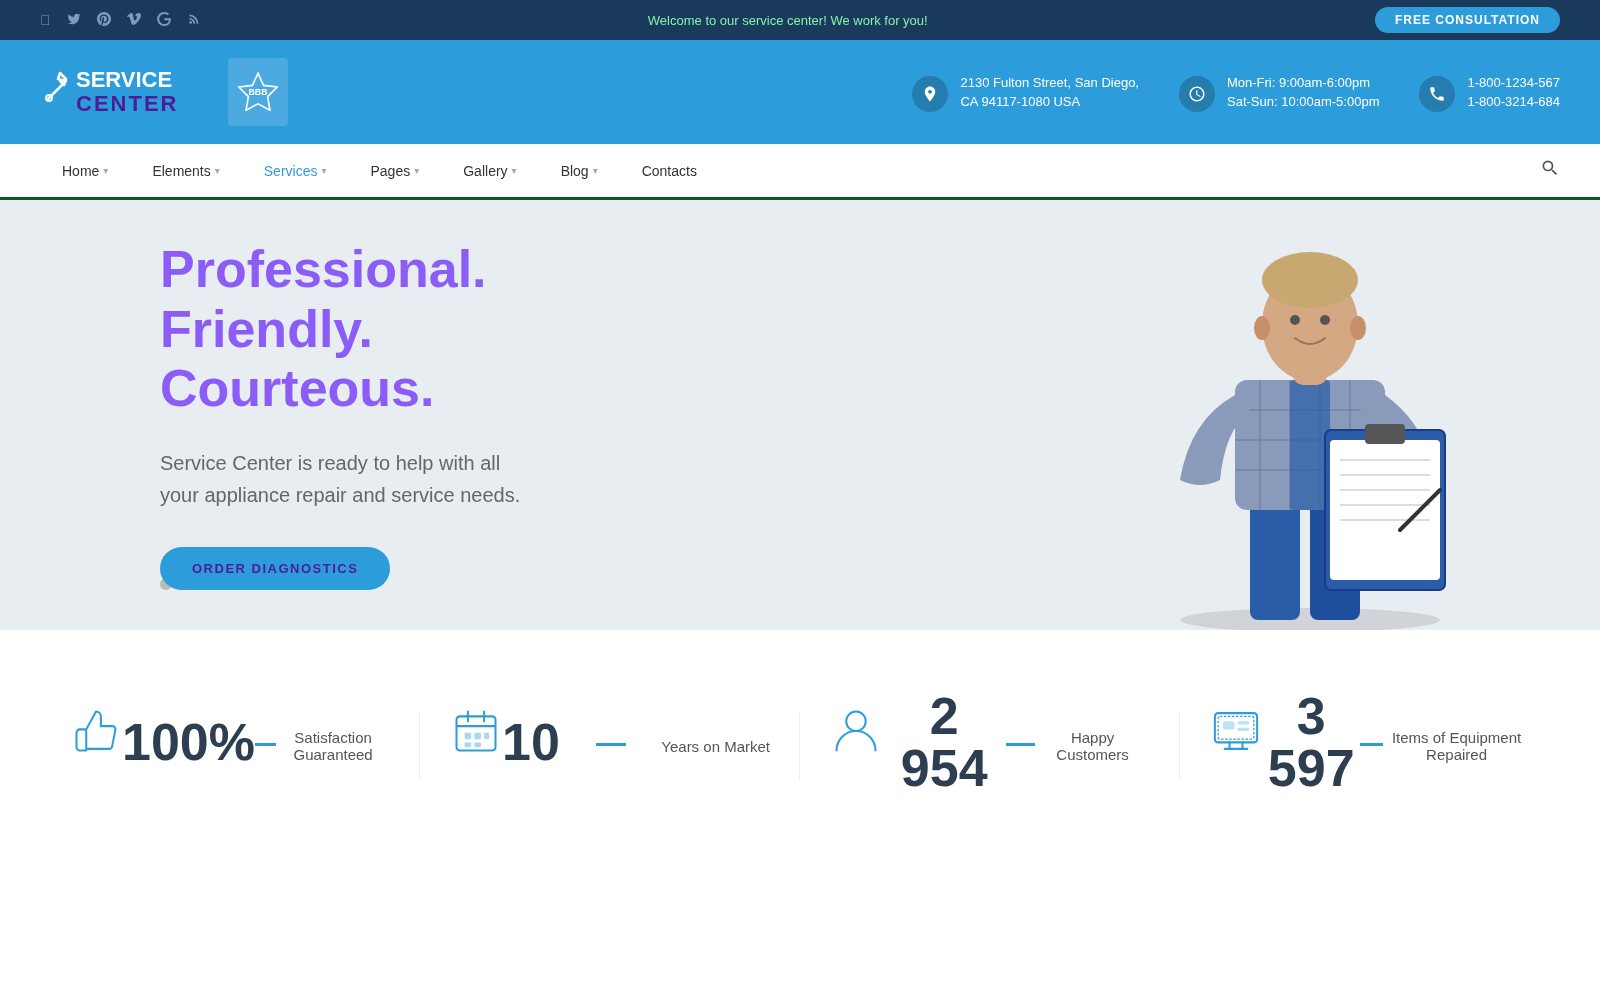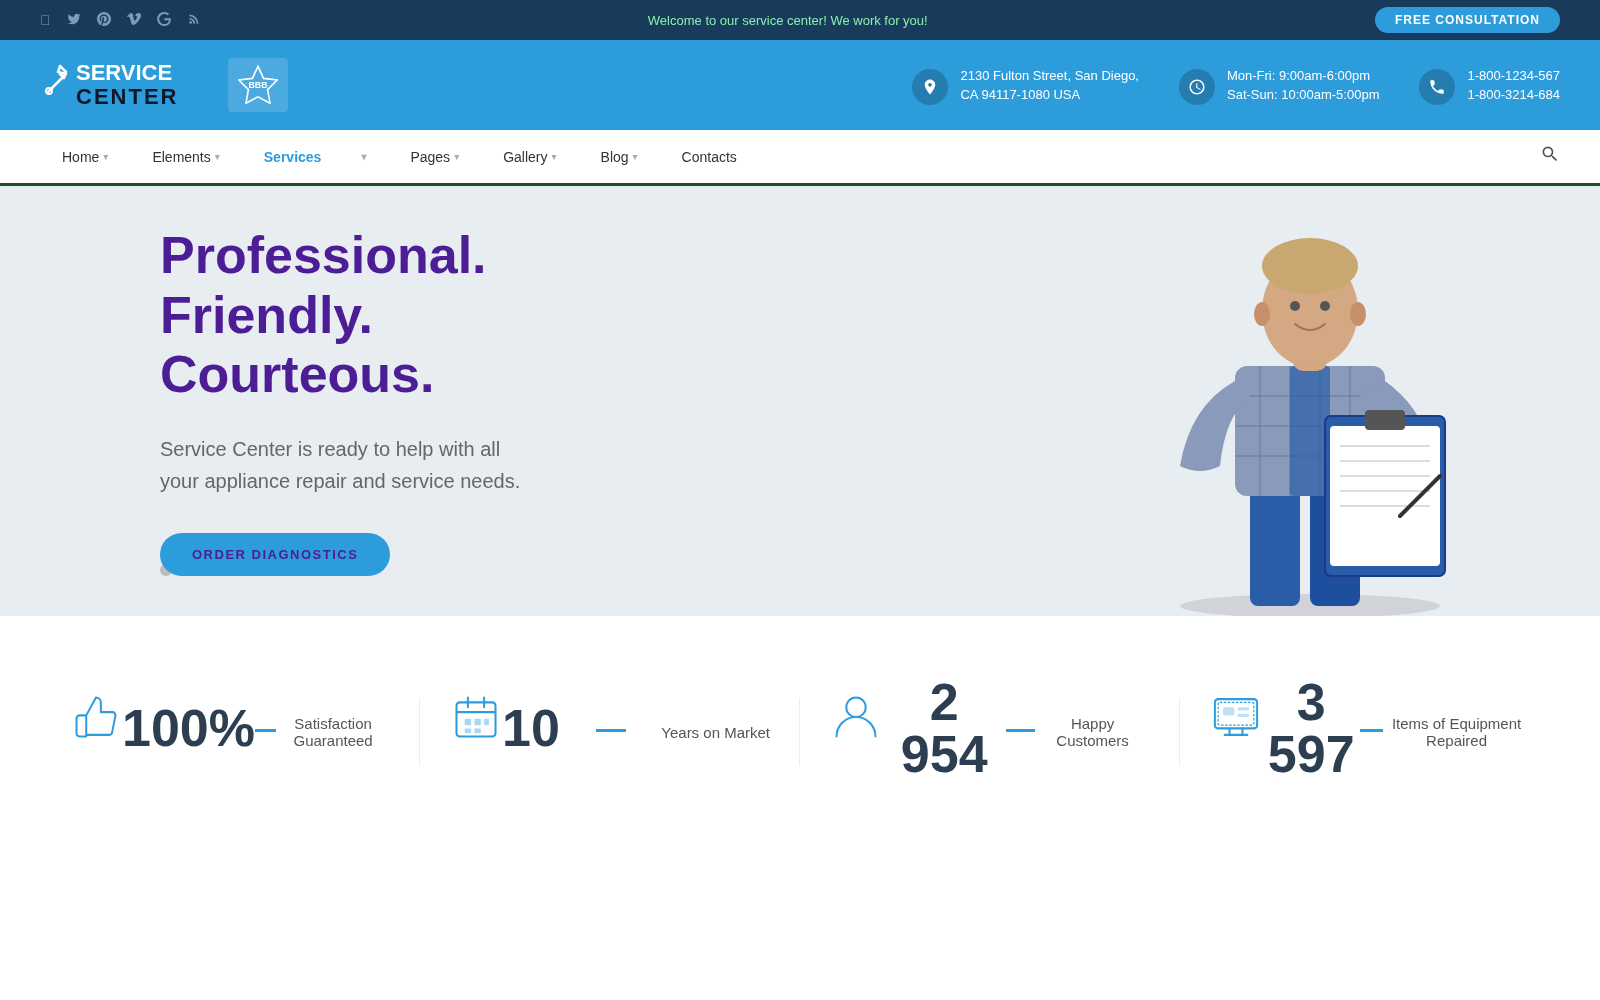--- a/index.html
+++ b/index.html
@@ -39,25 +39,25 @@
       background: #2d9cdb;
       padding: 18px 40px;
       display: flex;
       align-items: center;
       gap: 40px;
     }
     .logo { display: flex; align-items: center; }
     .logo-icon { color: #fff; font-size: 28px; }
     .logo-text { line-height: 1.1; }
     .logo-text .service { color: #fff; font-size: 22px; font-weight: bold; }
-    .logo-text .center { color: #0f172a; font-size: 22px; font-weight: bold; letter-spacing: 2px; }
+    .logo-text .center { color: #4c1d95; font-size: 22px; font-weight: bold; letter-spacing: 2px; }
     .bbb-badge {
       background: rgba(255,255,255,0.15);
       border-radius: 4px;
-      padding: 6px 10px;
+      padding: 13px 10px;
       color: #fff;
       font-size: 11px;
       font-weight: bold;
       text-align: center;
       margin-left: 10px;
     }
     .header-info { display: flex; align-items: center; gap: 40px; margin-left: auto; }
     .header-info-item { display: flex; align-items: flex-end; gap: 12px; }
     .header-info-icon {
       width: 36px; height: 36px;
@@ -82,38 +82,38 @@
       padding: 0 22px;
       height: 56px;
       display: flex;
       align-items: center;
       font-size: 14px;
       color: #333;
       cursor: pointer;
       position: relative;
       font-weight: 500;
     }
-    .nav-item.active { color: #2d9cdb; font-weight: bold; gap: 36px; }
+    .nav-item.active { color: #2d9cdb; font-weight: normal; }
     .nav-item .arrow { font-size: 10px; margin-left: 4px; color: #aaa; }
     .nav-search { margin-left: auto; color: #555; cursor: pointer; font-size: 18px; }
 
     
     .hero {
       background: #e8edf2;
       position: relative;
       height: 430px;
       display: flex;
       align-items: center;
       overflow: hidden;
     }
     .hero-content { padding-left: 160px; z-index: 2; max-width: 680px; }
     .hero-title {
       font-size: 52px;
       font-weight: 900;
-      color: #4c1d95;
+      color: #8b5cf6;
       line-height: 1.15;
       margin-bottom: 28px;
     }
     .hero-subtitle {
       font-size: 20px;
       color: #666;
       line-height: 1.6;
       margin-bottom: 36px;
       max-width: 380px;
     }

